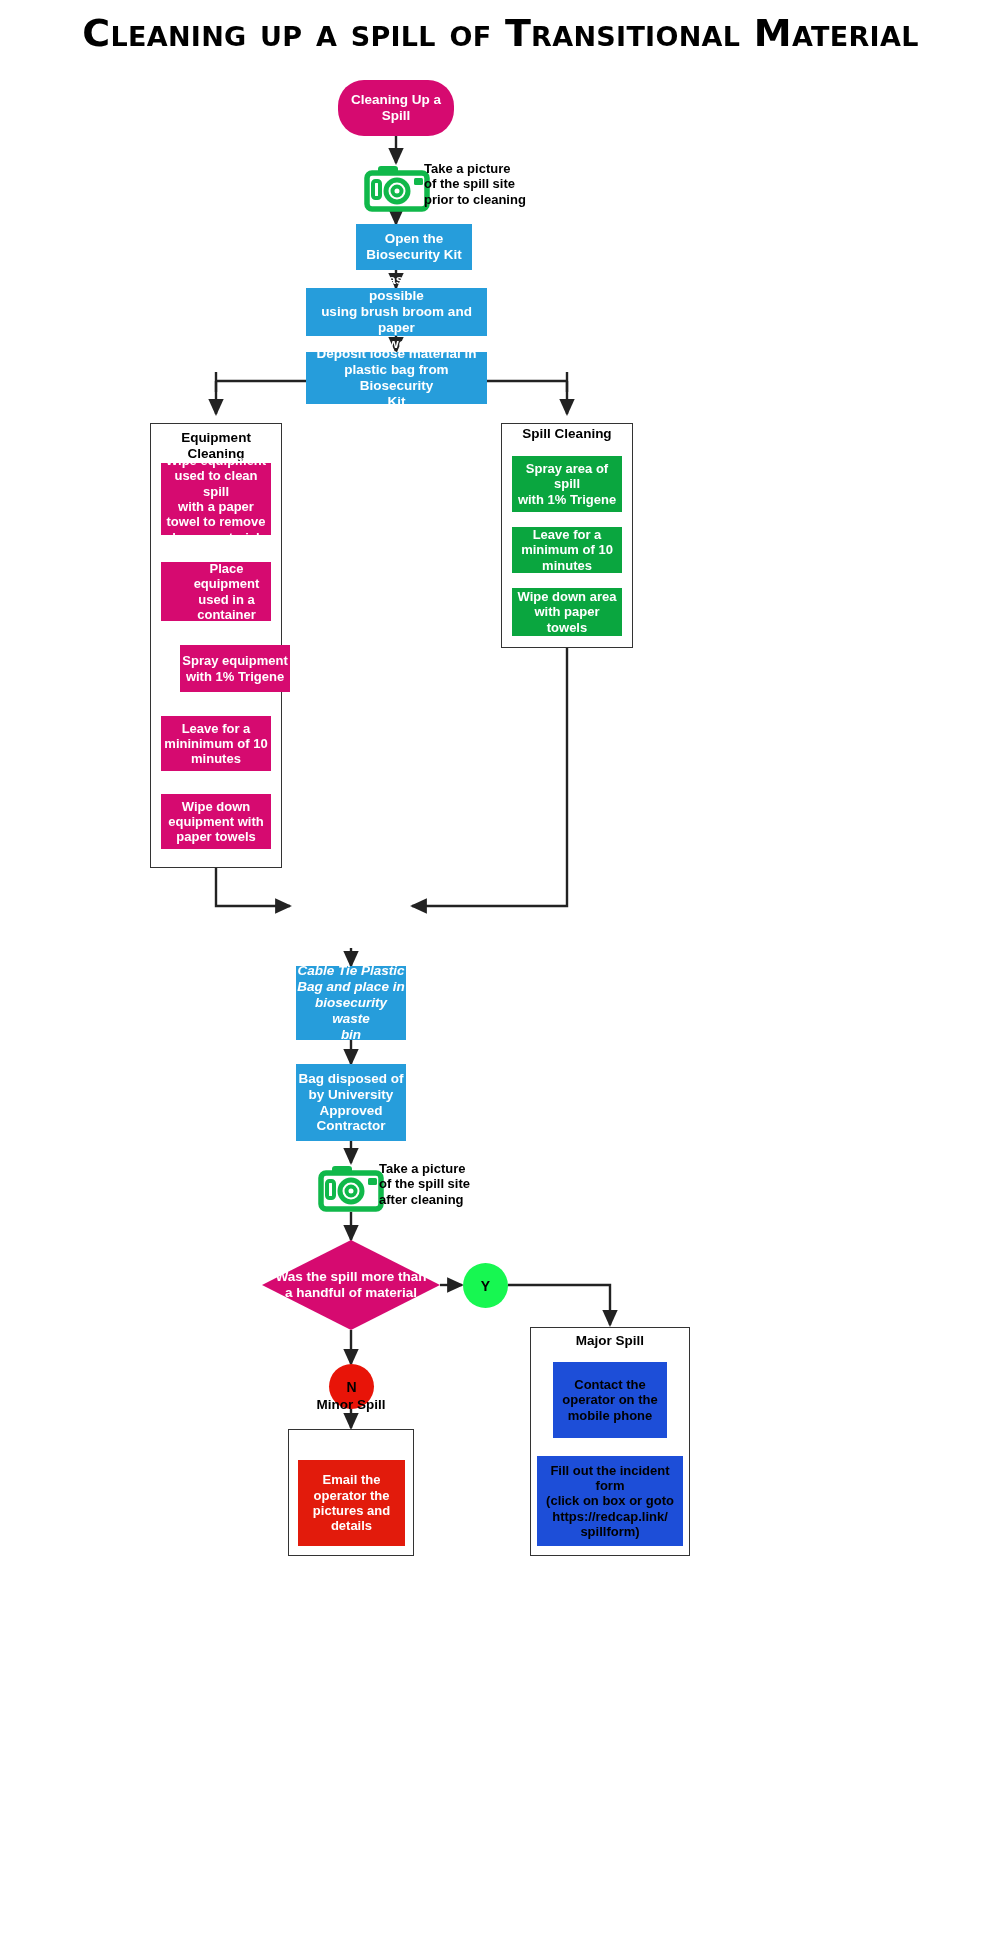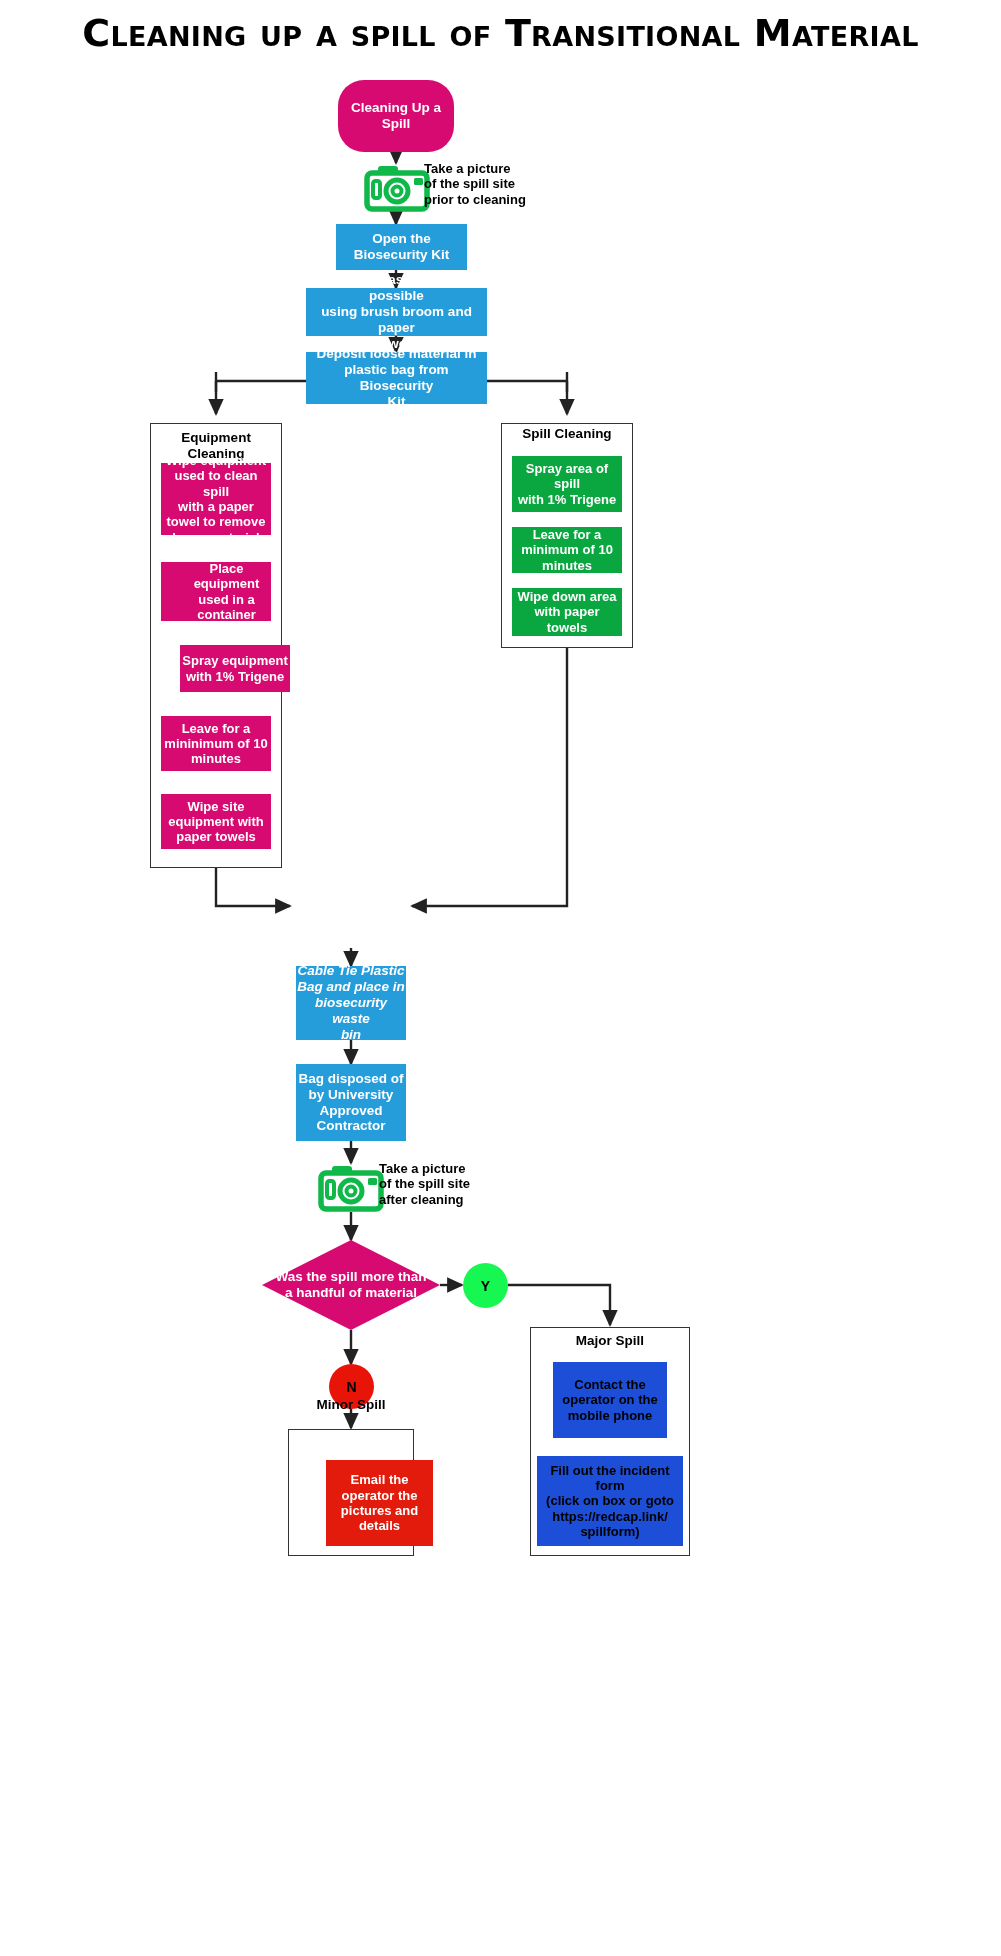--- a/index.html
+++ b/index.html
@@ -124,38 +124,38 @@
     </g>
     <g stroke="#222" stroke-width="2.4" fill="none">
 
       <path d="M216,381 L306,381"></path>
       <path d="M487,381 L567,381"></path>
       <path d="M216,381 L216,392"></path>
       <path d="M567,381 L567,392"></path>
     </g>
   </svg>
 
-  <div class="node pill" style="left:338px;top:80px;width:116px;height:72px;">Cleaning Up a
+  <div class="node pill" style="left:338px;top:80px;width:116px;height:56px;">Cleaning Up a
 Spill</div>
 
   <div class="camera" style="left:364px;top:163px;width:66px;height:50px;">
     <svg width="66" height="50" viewBox="0 0 66 50">
       <rect x="3" y="10" width="60" height="36" rx="5" ry="5" fill="none" stroke="#10b84a" stroke-width="5.5"></rect>
       <rect x="14" y="3" width="20" height="9" rx="3" fill="#10b84a"></rect>
       <circle cx="33" cy="28" r="11" fill="none" stroke="#10b84a" stroke-width="5"></circle>
       <circle cx="33" cy="28" r="4.5" fill="none" stroke="#10b84a" stroke-width="4"></circle>
       <rect x="9" y="18" width="7" height="17" rx="2.5" fill="none" stroke="#10b84a" stroke-width="4"></rect>
       <rect x="50" y="15" width="9" height="7" rx="1.5" fill="#10b84a"></rect>
     </svg>
   </div>
   <div class="annot" style="left:424px;top:161px;width:180px;">Take a picture
 of the spill site
 prior to cleaning</div>
 
-  <div class="node blue" style="left:336px;top:224px;width:131px;height:46px;">Open the
+  <div class="node blue" style="left:356px;top:224px;width:116px;height:46px;">Open the
 Biosecurity Kit</div>
 
   <div class="node blue" style="left:306px;top:288px;width:181px;height:48px;">Cleanup as much as possible
 using brush broom and paper
 towels</div>
 
   <div class="node blue" style="left:306px;top:352px;width:181px;height:52px;">Deposit loose material in
 plastic bag from Biosecurity
 Kit</div>
 
@@ -169,21 +169,21 @@
 towel to remove
 loose material</div>
   <div class="node pink" style="left:161px;top:562px;width:110px;height:59px;padding-left:21px;">Place equipment
 used in a
 container</div>
   <div class="node pink" style="left:161px;top:645px;width:110px;height:47px;margin-left:19px;">Spray equipment
 with 1% Trigene</div>
   <div class="node pink" style="left:161px;top:716px;width:110px;height:55px;">Leave for a
 mininimum of 10
 minutes</div>
-  <div class="node pink" style="left:161px;top:794px;width:110px;height:55px;">Wipe site
+  <div class="node pink" style="left:161px;top:794px;width:110px;height:55px;">Wipe down
 equipment with
 paper towels</div>
 
   <div class="subgraph" style="left:501px;top:423px;width:132px;height:225px;"></div>
   <div class="subgraph-title" style="left:501px;top:426px;width:132px;">Spill Cleaning</div>
 
   <div class="node green" style="left:512px;top:456px;width:110px;height:56px;">Spray area of spill
 with 1% Trigene</div>
   <div class="node green" style="left:512px;top:527px;width:110px;height:46px;">Leave for a
 minimum of 10
@@ -222,21 +222,21 @@
     <div class="dtext">Was the spill more than
 a handful of material</div>
   </div>
 
   <div class="circle yes" style="left:463px;top:1263px;width:45px;height:45px;">Y</div>
 
   <div class="circle no" style="left:329px;top:1364px;width:45px;height:45px;">N</div>
 
   <div class="subgraph" style="left:288px;top:1429px;width:126px;height:127px;"></div>
   <div class="subgraph-title" style="left:288px;top:1397px;width:126px;">Minor Spill</div>
-  <div class="node red" style="left:298px;top:1460px;width:107px;height:86px;margin-left:28px;">Email the
+  <div class="node red" style="left:298px;top:1460px;width:107px;height:86px;">Email the
 operator the
 pictures and
 details</div>
 
   <div class="subgraph" style="left:530px;top:1327px;width:160px;height:229px;"></div>
   <div class="subgraph-title" style="left:530px;top:1333px;width:160px;">Major Spill</div>
   <div class="node brightgreen" style="left:553px;top:1362px;width:114px;height:76px;">Contact the
 operator on the
 mobile phone</div>
   <div class="node brightgreen" style="left:537px;top:1456px;width:146px;height:90px;">Fill out the incident

